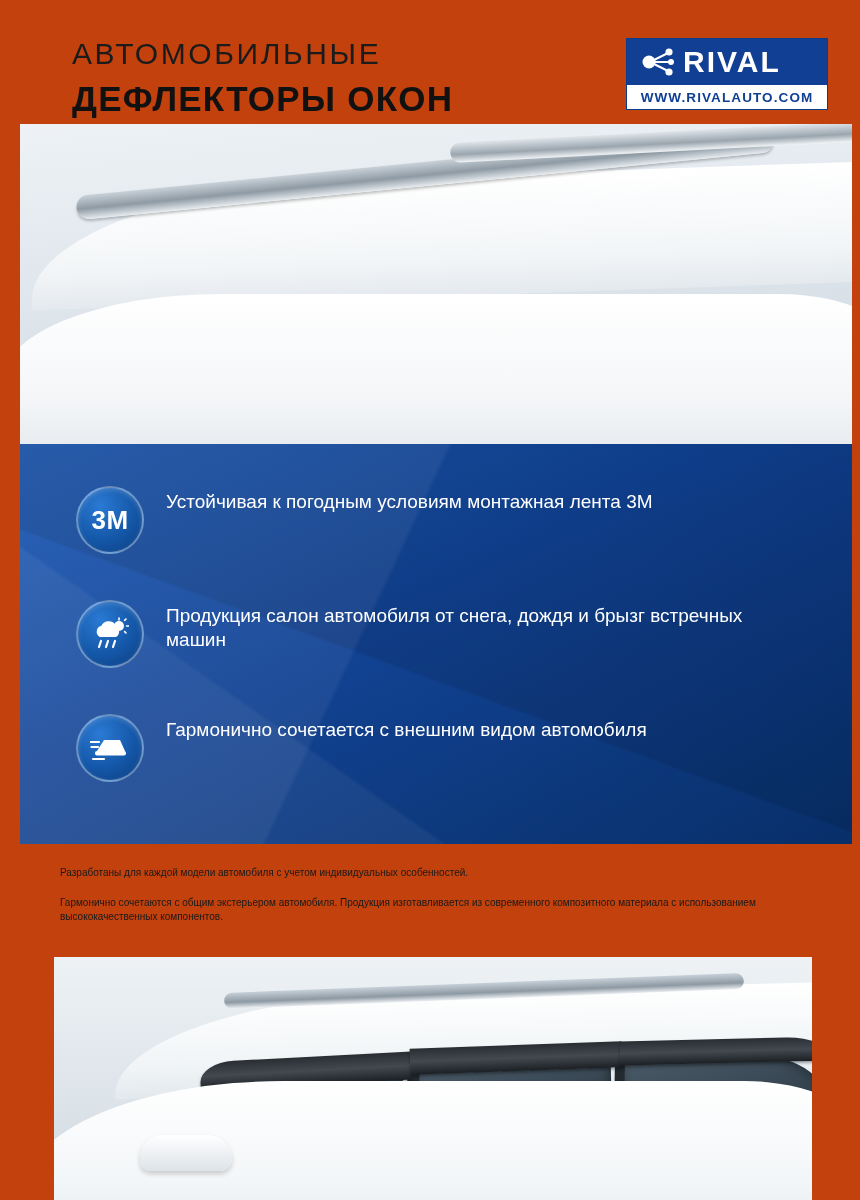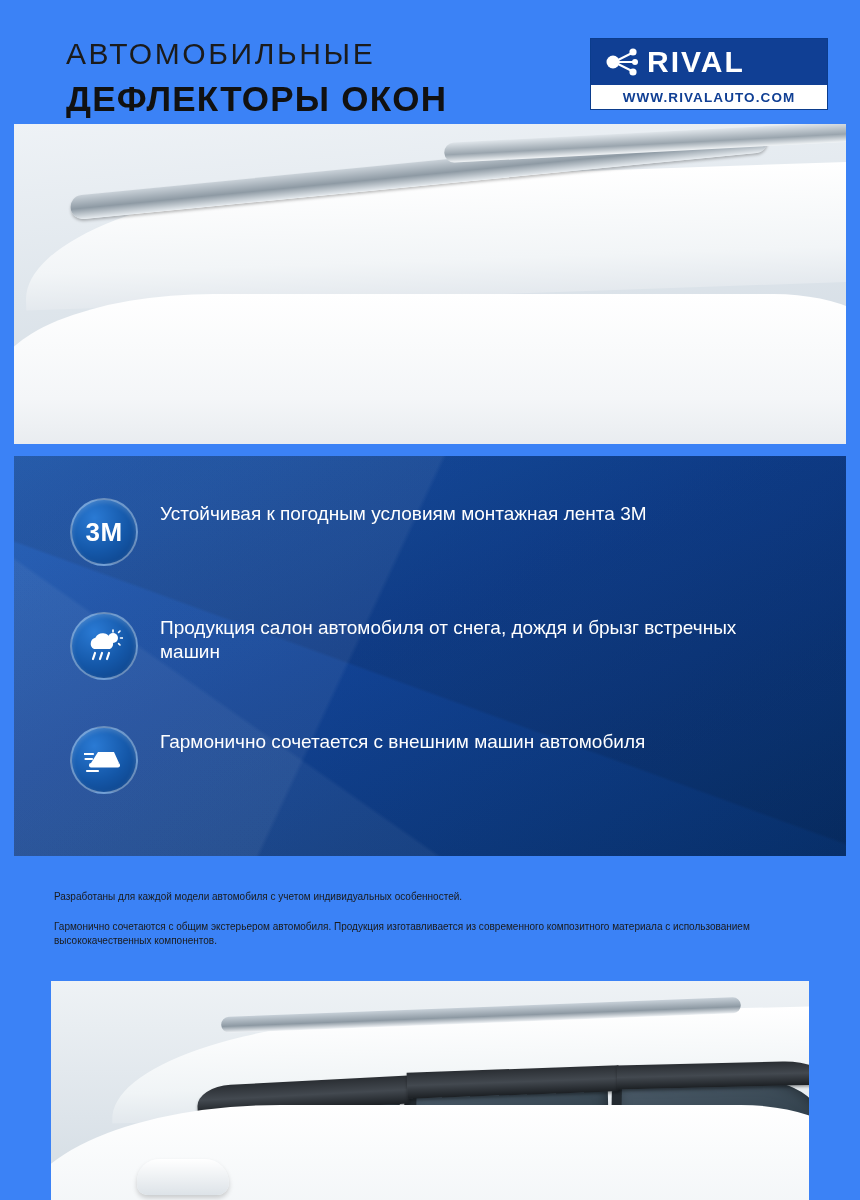--- a/index.html
+++ b/index.html
@@ -12,23 +12,23 @@
     height: 1200px;
     font-family: "Liberation Sans", sans-serif;
     color: #1a1a1a;
     overflow: hidden;
     position: relative;
   }
   .page {
     position: relative;
     width: 860px;
     height: 1200px;
-    background: #3b82f6;
+    background: #c2410c;
     box-sizing: border-box;
-    padding: 12px 14px 10px 14px;
+    padding: 12px 14px 10px 20px;
   }
 
   
   .header {
     position: relative;
     height: 112px;
     display: flex;
     align-items: flex-start;
     justify-content: space-between;
     padding: 26px 18px 0 52px;
@@ -48,21 +48,21 @@
     font-size: 35px;
     letter-spacing: 1.2px;
     font-weight: 700;
     color: #111111;
     text-transform: uppercase;
     margin-top: 10px;
   }
 
   
   .logo {
-    width: 238px;
+    width: 202px;
     height: 72px;
     display: flex;
     flex-direction: column;
     border: 1px solid #0b3c8c;
     box-sizing: border-box;
     background: #ffffff;
   }
   .logo-top {
     flex: 1 1 auto;
     background: #103f94;
@@ -205,21 +205,21 @@
     opacity: .55;
     filter: blur(1px);
   }
   .hero .seat-1 { left: 178px; top: 300px; width: 96px; height: 90px; border-radius: 30px 26px 0 0; }
   .hero .seat-2 { left: 330px; top: 318px; width: 86px; height: 74px; border-radius: 28px 22px 0 0; }
 
   
   .features {
     position: relative;
     width: 832px;
-    margin: 12px auto;
+    margin: 0 auto;
     background:
       linear-gradient(135deg, rgba(255,255,255,.05) 0%, rgba(0,0,0,.08) 100%),
       linear-gradient(160deg, #1052b4 0%, #0b3f96 45%, #083372 100%);
     padding: 28px 0 30px 0;
     box-sizing: border-box;
     overflow: hidden;
   }
   .features::before {
     content: "";
     position: absolute;
@@ -428,21 +428,21 @@
         <svg width="40" height="30" viewBox="0 0 40 30" xmlns="http://www.w3.org/2000/svg">
           <path d="M7 18 L14 7 h16 l5 11 z" fill="#ffffff"></path>
           <rect x="5" y="18" width="31" height="4.5" rx="2" fill="#ffffff"></rect>
           <g stroke="#ffffff" stroke-width="2.2" stroke-linecap="round">
             <line x1="0.5" y1="9" x2="9" y2="9"></line>
             <line x1="1.5" y1="14" x2="8" y2="14"></line>
             <line x1="3" y1="26" x2="14" y2="26"></line>
           </g>
         </svg>
       </span>
-      <div class="feat-text">Гармонично сочетается с внешним машин автомобиля</div>
+      <div class="feat-text">Гармонично сочетается с внешним видом автомобиля</div>
     </div>
 
   </div>
 
   <div class="desc">
     <p>Разработаны для каждой модели автомобиля с учетом индивидуальных особенностей.</p>
     <p>Гармонично сочетаются с общим экстерьером автомобиля. Продукция изготавливается из современного композитного материала с использованием высококачественных компонентов.</p>
   </div>
 
   <div class="photo2">

